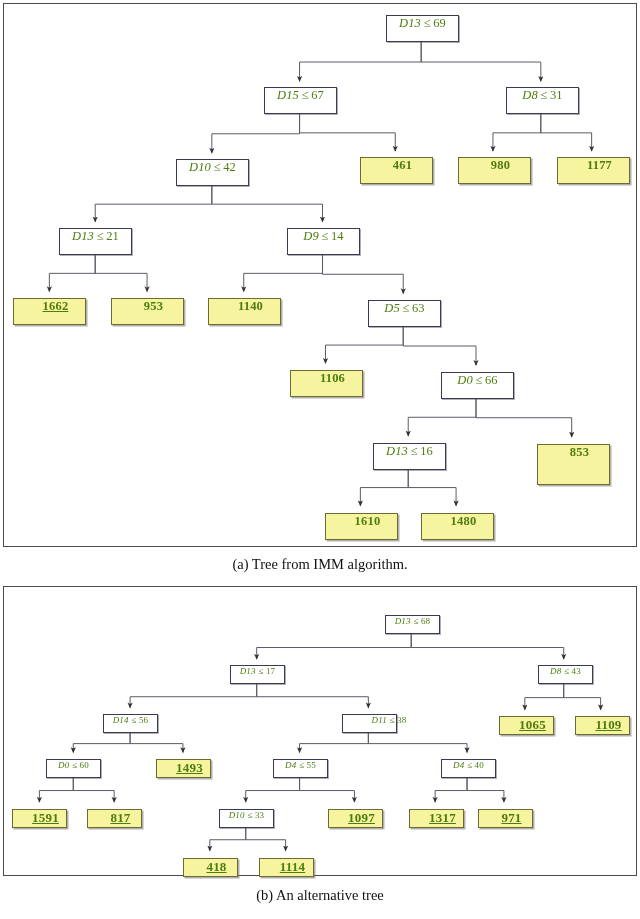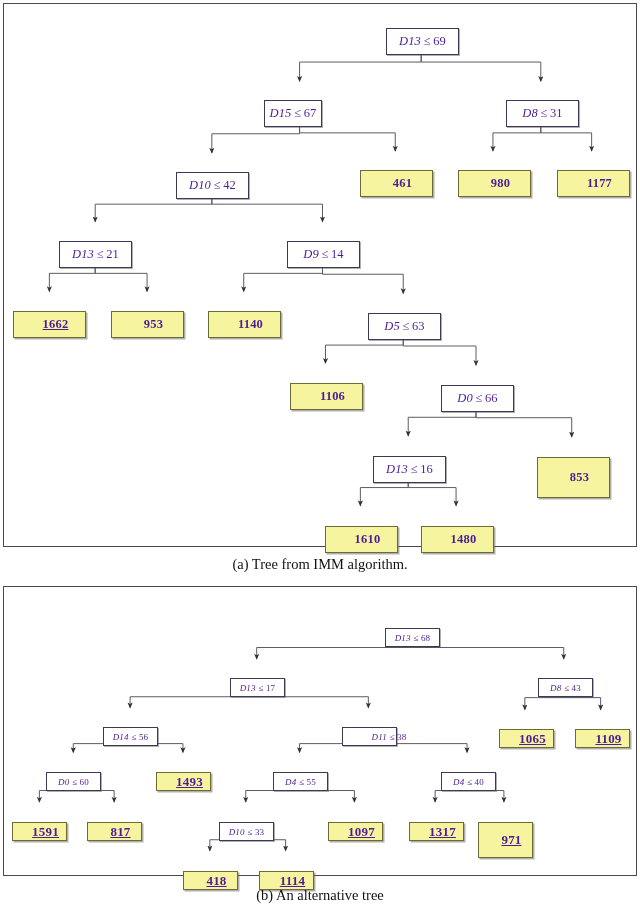--- a/index.html
+++ b/index.html
@@ -41,30 +41,28 @@
     top: 0;
     width: 100%;
     height: 100%;
     display: block;
   }
 
   .node-box {
     position: absolute;
     box-sizing: border-box;
     display: flex;
-    align-items: center;
     justify-content: center;
     border: 1px solid #3a3a56;
     background: #ffffff;
     box-shadow: 1px 1px 0 rgba(80,80,80,0.45);
     font-family: "Liberation Serif", "DejaVu Serif", serif;
-    color: #4c1d95;
+    color: #4d7c0f;
     white-space: nowrap;
     letter-spacing: 0.2px;
-    margin-top: 13px;
   }
   .node-box.leaf {
     background: #f7f4a0;
     border: 1px solid #6b6b33;
     box-shadow: 1.5px 1.5px 0 rgba(110,110,110,0.55);
     font-weight: 700;
     padding-left: 12px;
   }
   .node-box .var {
     font-style: italic;
@@ -106,21 +104,21 @@
       <path d="M473.5,395 L473.5,415.25 L569.5,415.25 L569.5,434.5" fill="none" stroke="#5a5a66" stroke-width="1" marker-end="url(#arrow-a)"></path>
       <path d="M405.5,466 L405.5,485.35 L357.5,485.35 L357.5,503.5" fill="none" stroke="#5a5a66" stroke-width="1" marker-end="url(#arrow-a)"></path>
       <path d="M405.5,466 L405.5,485.35 L453.5,485.35 L453.5,503.5" fill="none" stroke="#5a5a66" stroke-width="1" marker-end="url(#arrow-a)"></path>
     </svg>
   <div id="nodes-a">
       <div class="node-box" style="left: 382px; top: 11px; width: 73px; height: 27px;">
         <span class="var">D13</span>
         <span class="cmp">≤</span>
         <span class="thr">69</span>
       </div>
-      <div class="node-box" style="left: 260px; top: 83px; width: 58px; height: 27px;">
+      <div class="node-box" style="left: 260px; top: 83px; width: 73px; height: 27px;">
         <span class="var">D15</span>
         <span class="cmp">≤</span>
         <span class="thr">67</span>
       </div>
       <div class="node-box" style="left: 502px; top: 83px; width: 73px; height: 27px;">
         <span class="var">D8</span>
         <span class="cmp">≤</span>
         <span class="thr">31</span>
       </div>
       <div class="node-box" style="left: 172px; top: 155px; width: 73px; height: 27px;">
@@ -274,21 +272,21 @@
         <span class="var">D10</span>
         <span class="cmp">≤</span>
         <span class="thr">33</span>
       </div>
       <div class="node-box leaf" style="left: 324px; top: 222px; width: 55px; height: 19px;">
         <span>1097</span>
       </div>
       <div class="node-box leaf" style="left: 405px; top: 222px; width: 55px; height: 19px;">
         <span>1317</span>
       </div>
-      <div class="node-box leaf" style="left: 474px; top: 222px; width: 55px; height: 36px;">
+      <div class="node-box leaf" style="left: 474px; top: 222px; width: 55px; height: 19px;">
         <span>971</span>
       </div>
       <div class="node-box leaf" style="left: 179px; top: 271px; width: 55px; height: 19px;">
         <span>418</span>
       </div>
       <div class="node-box leaf" style="left: 255px; top: 271px; width: 55px; height: 19px;">
         <span>1114</span>
       </div>
     </div>
 </div>

